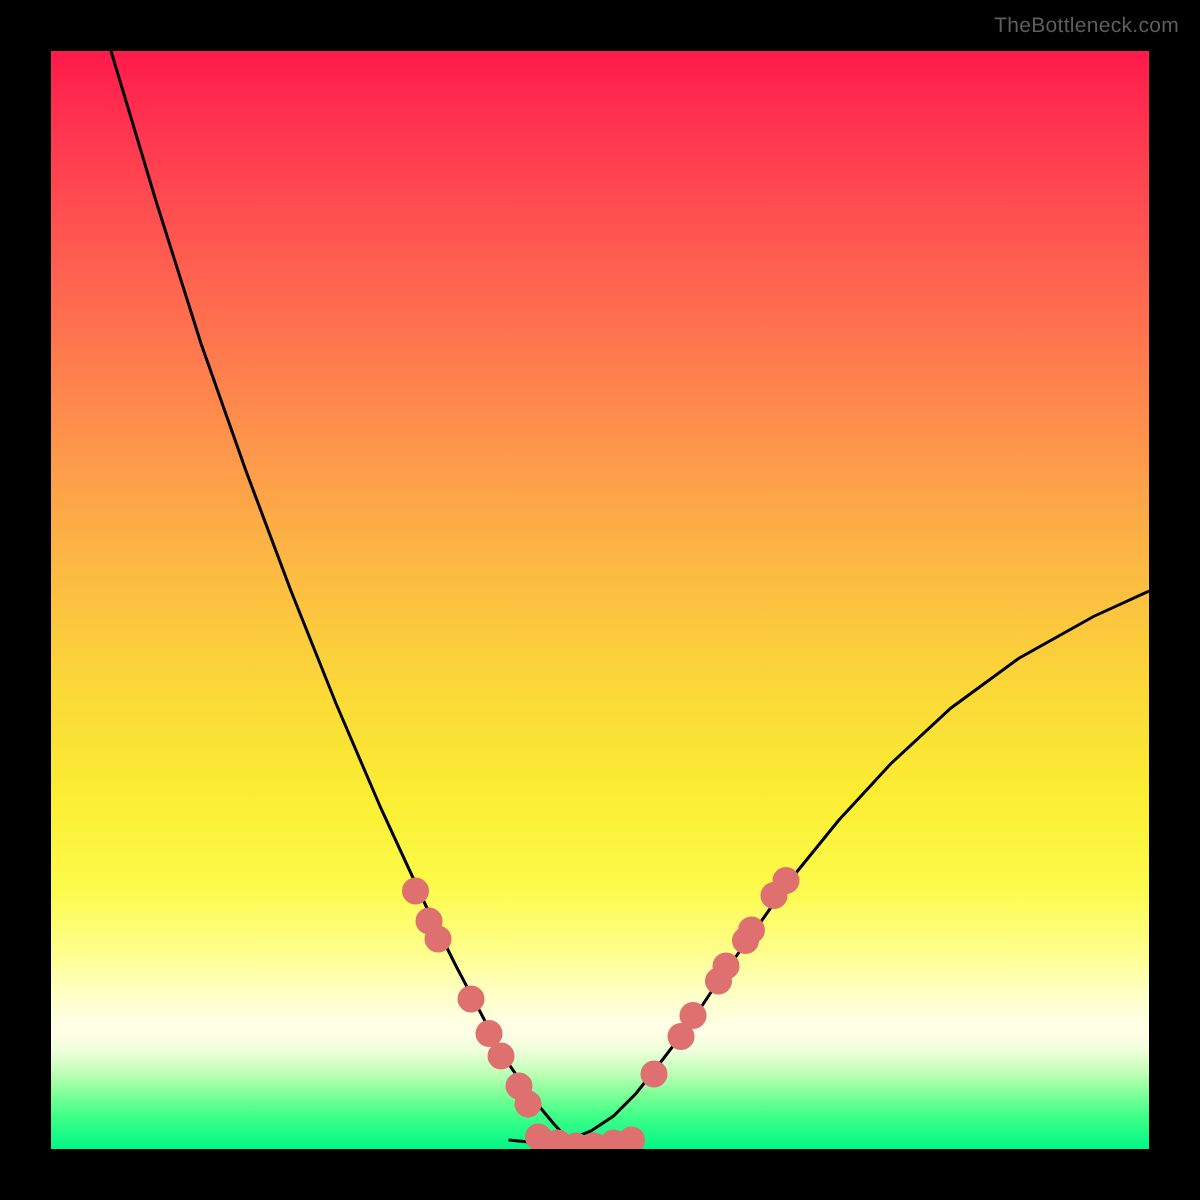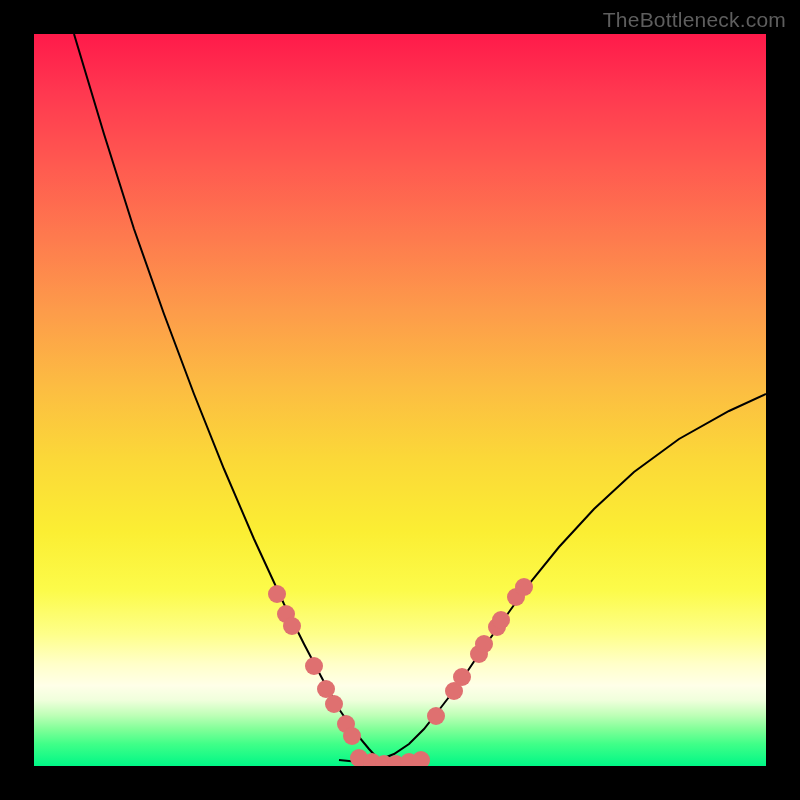--- a/index.html
+++ b/index.html
@@ -49,21 +49,21 @@
       #80ff98 95%,
       #40ff88 97%,
       #00f786 100%
     );
   }
   .watermark {
     position: absolute;
     top: 8px;
     right: 14px;
     font-family: Arial, Helvetica, sans-serif;
-    font-size: 21px;
+    font-size: 14px;
     font-weight: 500;
     color: #5e5e5e;
     letter-spacing: 0.2px;
     z-index: 20;
   }
   svg.curve-layer {
     position: absolute;
     left: 0;
     top: 0;
     width: 732px;

